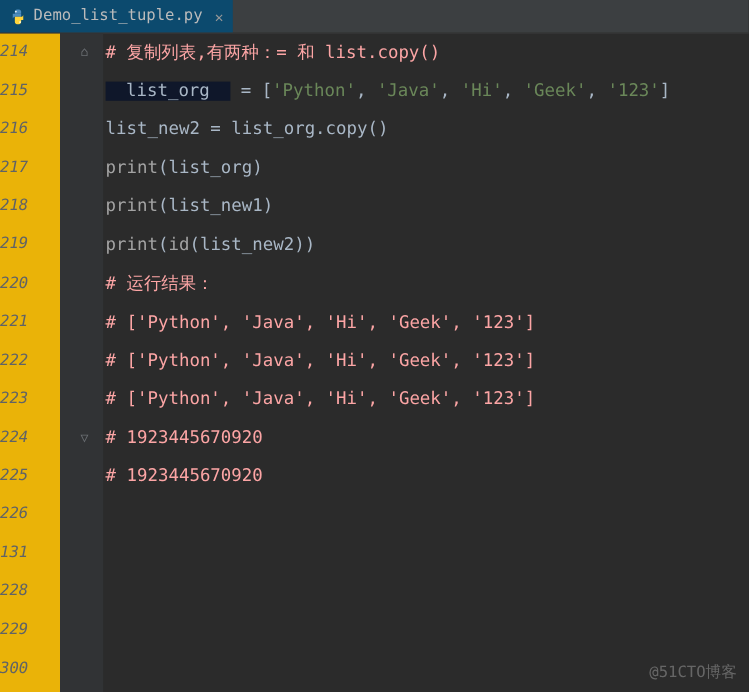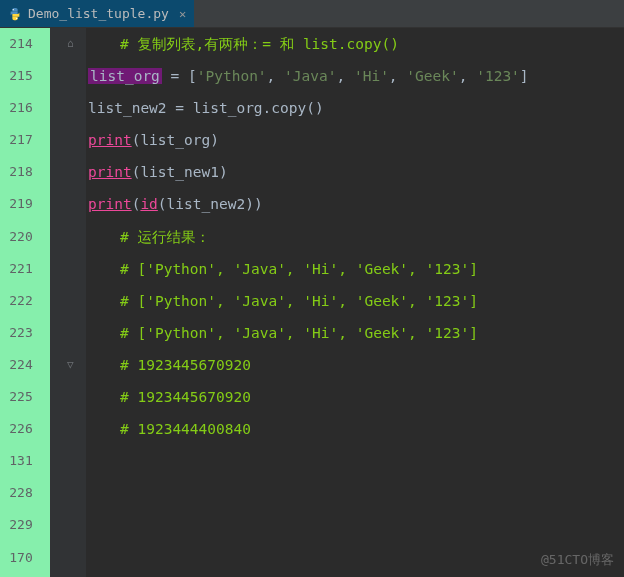--- a/index.html
+++ b/index.html
@@ -36,54 +36,55 @@
   color: #999;
   font-size: 12px;
   margin-left: 4px;
   cursor: pointer;
 }
 .editor {
   display: flex;
   height: calc(100% - 28px);
 }
 .gutter {
-  background: #86efac;
+  background: #eab308;
   width: 50px;
-  text-align: center;
+  text-align: left;
   padding-right: 8px;
   color: #606366;
   font-size: 13px;
   user-select: none;
+  font-style: italic;
 }
 .fold-gutter{
   background:#313335;
   width:36px;
   position:relative;
 }
 .fold-icon{
   position:absolute;
   left: 17px;
   color:#6a6e72;
   font-size:11px;
   line-height:1;
 }
 .gutter div, .code-line { height: 32.1px; line-height: 32.1px; }
 .code {
   flex: 1;
   padding-left: 2px;
   color: #a9b7c6;
 }
 .code-line { white-space: pre; }
-.c-comment { color: #84cc16; margin-left: 32px; }
+.c-comment { color: #fca5a5; }
 .c-str { color: #6a8759; }
-.c-builtin { color: #ec4899; text-decoration: underline; }
+.c-builtin { color: #a3a3a3; }
 .c-op { color: #a9b7c6; }
 .hl {
-  background: #701a75;
-  padding: 0 2px;
+  background: #0f172a;
+  padding: 0 17px;
 }
 .watermark {
   position: absolute;
   right: 10px;
   bottom: 8px;
   color: rgba(200,200,200,0.38);
   font-size: 13px;
 }
 </style>
 </head>
@@ -117,36 +118,35 @@
       <div>220</div>
       <div>221</div>
       <div>222</div>
       <div>223</div>
       <div>224</div>
       <div>225</div>
       <div>226</div>
       <div>131</div>
       <div>228</div>
       <div>229</div>
-      <div>170</div>
+      <div>300</div>
     </div>
   <div class="fold-gutter" id="fold">
       <span class="fold-icon" style="top: 10px;">⌂</span>
       <span class="fold-icon" style="top: 331px;">▽</span>
     </div>
   <div class="code" id="code">
       <div class="code-line"><span class="c-comment"># 复制列表,有两种：= 和 list.copy()</span></div>
       <div class="code-line"><span class="hl">list_org</span><span class="c-op"> = [</span><span class="c-str">'Python'</span><span class="c-op">, </span><span class="c-str">'Java'</span><span class="c-op">, </span><span class="c-str">'Hi'</span><span class="c-op">, </span><span class="c-str">'Geek'</span><span class="c-op">, </span><span class="c-str">'123'</span><span class="c-op">]</span></div>
       <div class="code-line"><span>list_new2 = list_org.copy()</span></div>
       <div class="code-line"><span class="c-builtin">print</span><span class="c-op">(list_org)</span></div>
       <div class="code-line"><span class="c-builtin">print</span><span class="c-op">(list_new1)</span></div>
       <div class="code-line"><span class="c-builtin">print</span><span class="c-op">(</span><span class="c-builtin">id</span><span class="c-op">(list_new2))</span></div>
       <div class="code-line"><span class="c-comment"># 运行结果：</span></div>
       <div class="code-line"><span class="c-comment"># ['Python', 'Java', 'Hi', 'Geek', '123']</span></div>
       <div class="code-line"><span class="c-comment"># ['Python', 'Java', 'Hi', 'Geek', '123']</span></div>
       <div class="code-line"><span class="c-comment"># ['Python', 'Java', 'Hi', 'Geek', '123']</span></div>
       <div class="code-line"><span class="c-comment"># 1923445670920</span></div>
       <div class="code-line"><span class="c-comment"># 1923445670920</span></div>
-      <div class="code-line"><span class="c-comment"># 1923444400840</span></div>
     </div>
 </div>
 
 <div class="watermark">@51CTO博客</div>
 
 </body></html>

